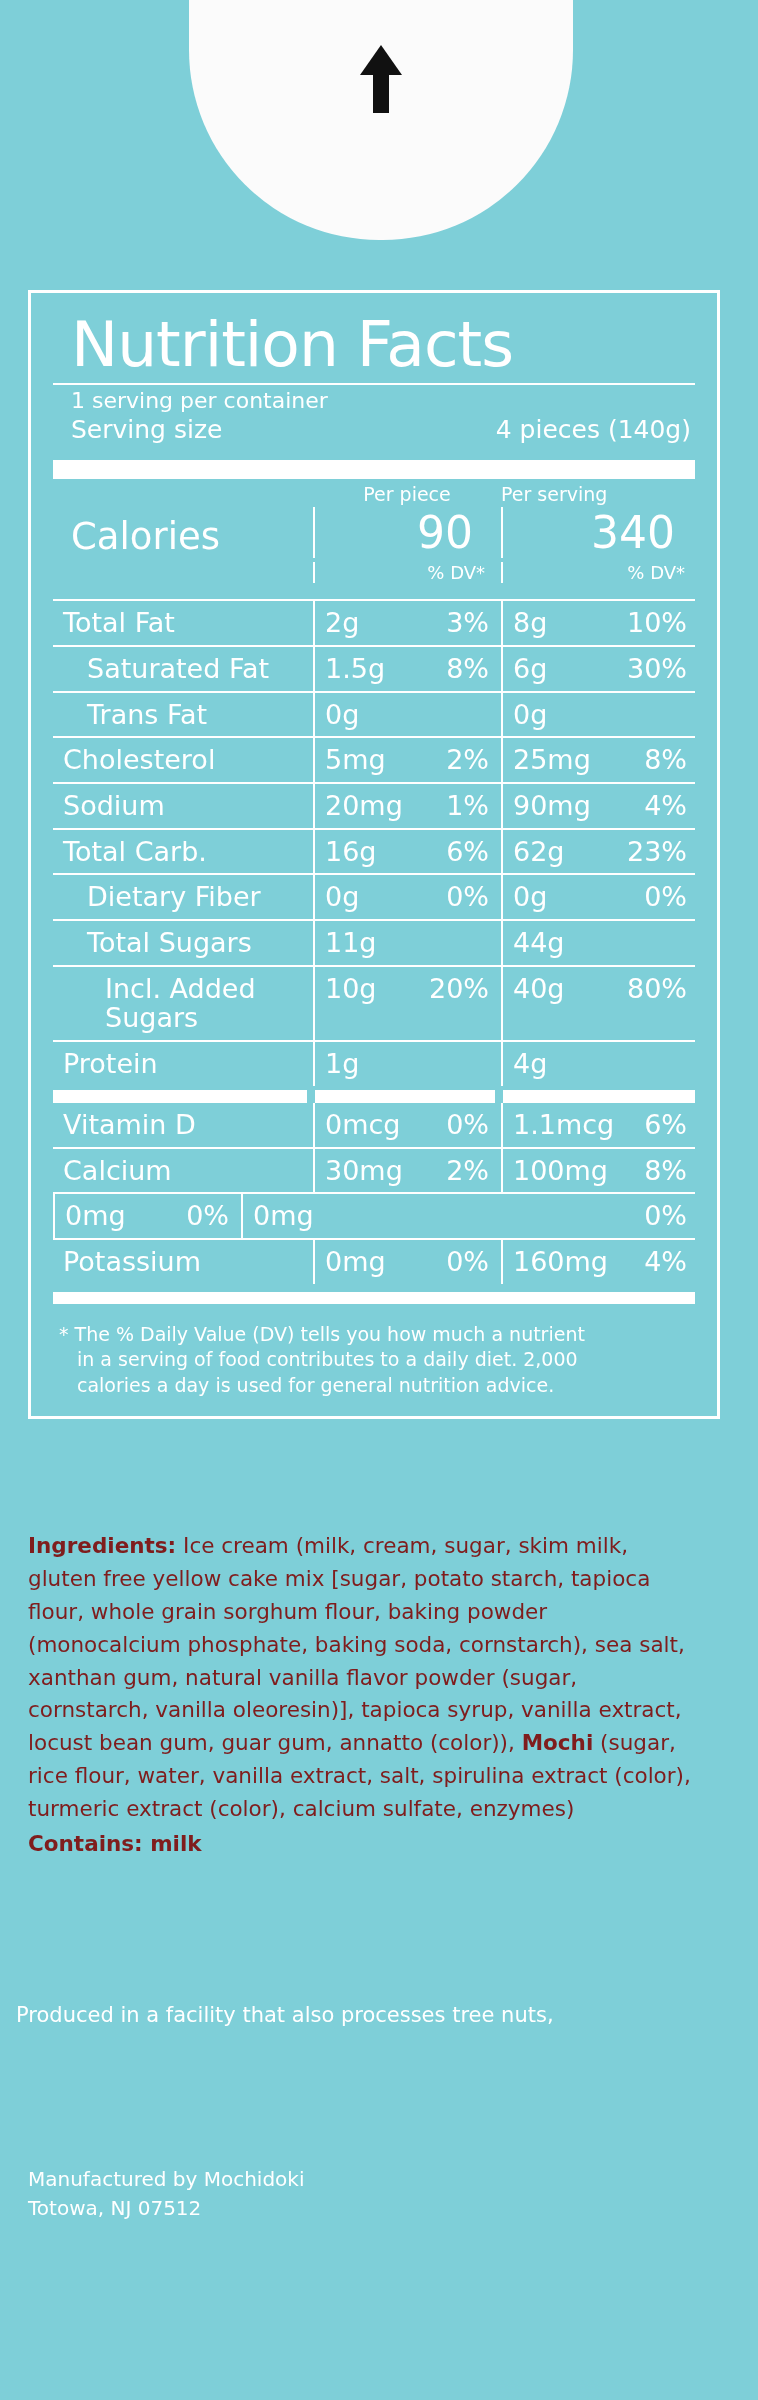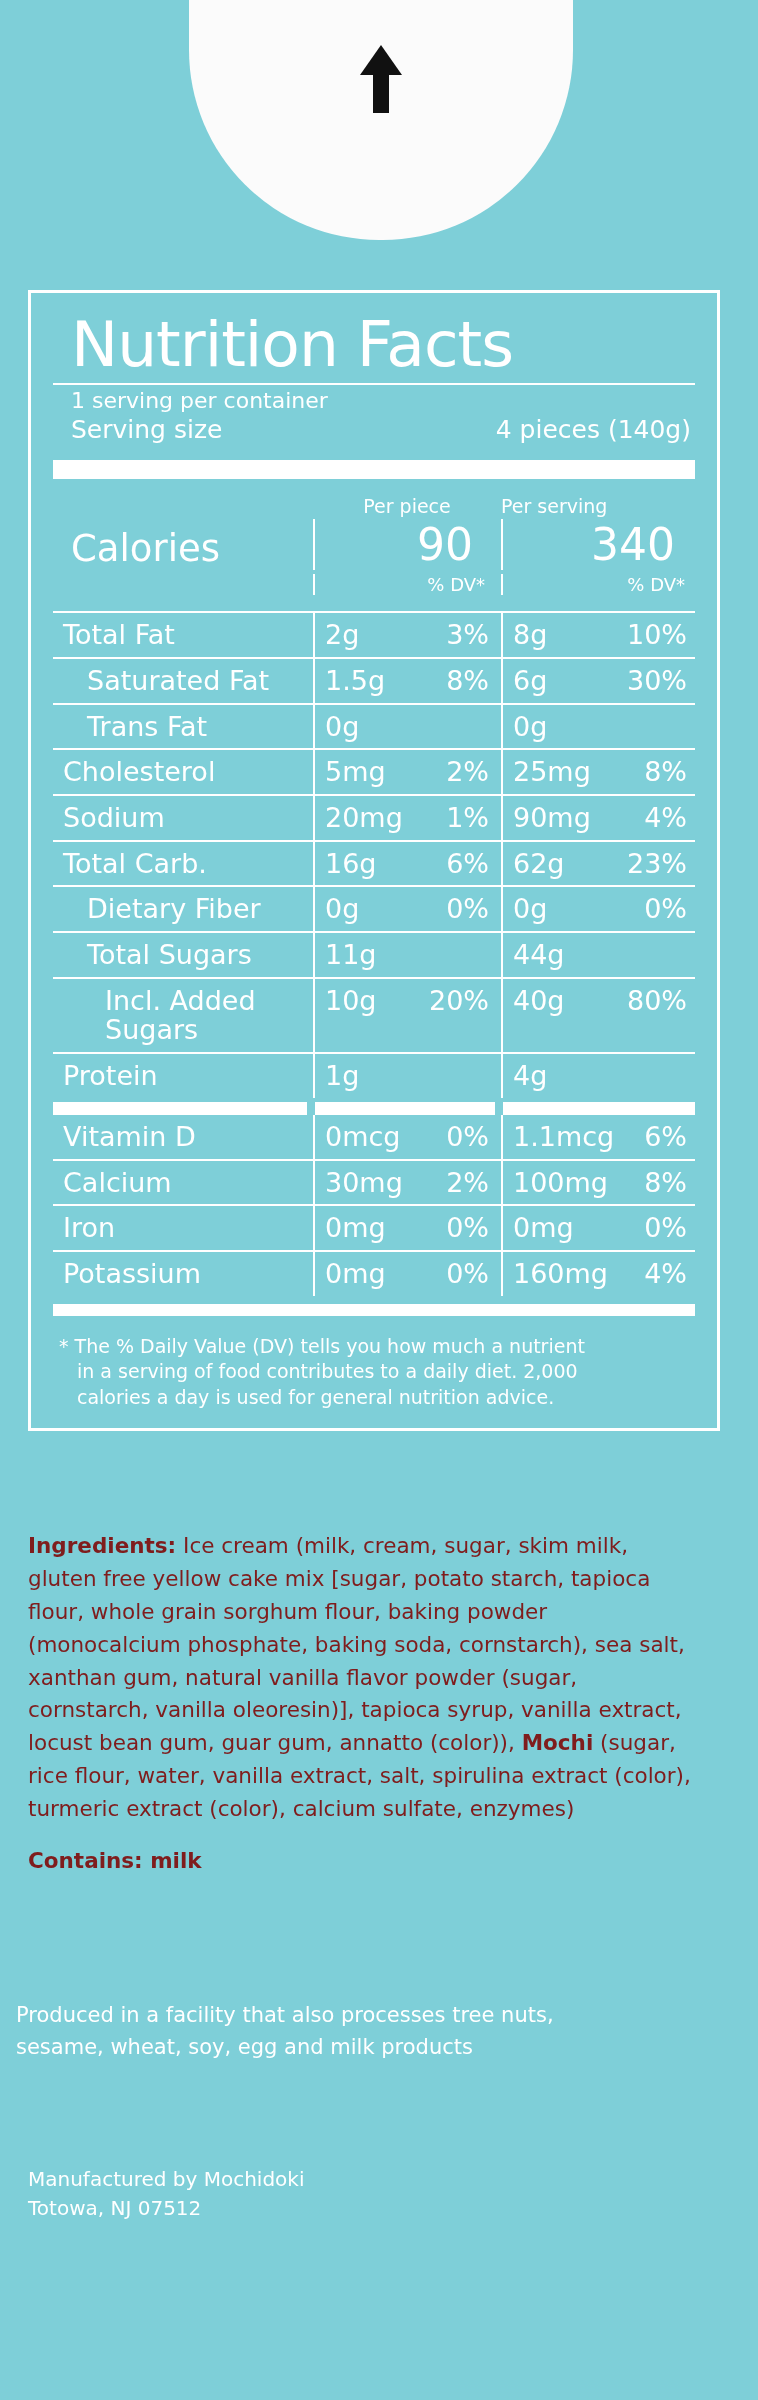--- a/index.html
+++ b/index.html
@@ -90,21 +90,21 @@
     display: flex;
     justify-content: space-between;
     font-size: 25px;
     padding: 2px 4px 6px 18px;
   }
 
   
   .col-head {
     display: flex;
     font-size: 19px;
-    padding-top: 16px;
+    padding-top: 4px;
   }
   .col-head .c-name { flex: 0 0 260px; }
   .col-head .c-a { flex: 0 0 188px; text-align: center; }
   .col-head .c-b { flex: 1; }
 
   .cal-row {
     display: flex;
     align-items: flex-end;
     padding: 2px 0 4px 0;
   }
@@ -213,21 +213,21 @@
   .ingredients {
     position: absolute;
     left: 28px;
     top: 1530px;
     width: 670px;
     color: #7f1d1d;
     font-size: 21.5px;
     line-height: 1.53;
   }
   .ingredients b { font-weight: 700; }
-  .contains { margin-top: 19px; font-weight: 700; }
+  .contains { margin-top: 2px; font-weight: 700; }
 
   .facility {
     position: absolute;
     left: 16px;
     top: 2000px;
     width: 670px;
     color: #ffffff;
     font-size: 21px;
     line-height: 1.5;
   }
@@ -372,21 +372,20 @@
         <div class="nut-p2">6%</div>
       </div>
       <div class="nut-row">
         <div class="nut-name">Calcium</div>
         <div class="nut-v">30mg</div>
         <div class="nut-p">2%</div>
         <div class="nut-v2">100mg</div>
         <div class="nut-p2">8%</div>
       </div>
       <div class="nut-row">
-        <div class="nut-name">Iron</div>
         <div class="nut-v">0mg</div>
         <div class="nut-p">0%</div>
         <div class="nut-v2">0mg</div>
         <div class="nut-p2">0%</div>
       </div>
       <div class="nut-row">
         <div class="nut-name">Potassium</div>
         <div class="nut-v">0mg</div>
         <div class="nut-p">0%</div>
         <div class="nut-v2">160mg</div>
@@ -403,19 +402,18 @@
   </div>
 </div>
 
 <div class="ingredients">
   <span><b>Ingredients:</b><span> Ice cream (milk, cream, sugar, skim milk, gluten free yellow cake mix [sugar, potato starch, tapioca flour, whole grain sorghum flour, baking powder (monocalcium phosphate, baking soda, cornstarch), sea salt, xanthan gum, natural vanilla flavor powder (sugar, cornstarch, vanilla oleoresin)], tapioca syrup, vanilla extract, locust bean gum, guar gum, annatto (color)), </span><b>Mochi</b><span> (sugar, rice flour, water, vanilla extract, salt, spirulina extract (color), turmeric extract (color), calcium sulfate, enzymes)</span></span>
   <div class="contains">Contains: milk</div>
 </div>
 
 <div class="facility">
   <div>Produced in a facility that also processes tree nuts,</div>
-  <div>sesame, wheat, soy, egg and milk products</div>
 </div>
 
 <div class="manufactured">
   <div>Manufactured by Mochidoki</div>
   <div>Totowa, NJ 07512</div>
 </div>
 
 </body></html>

